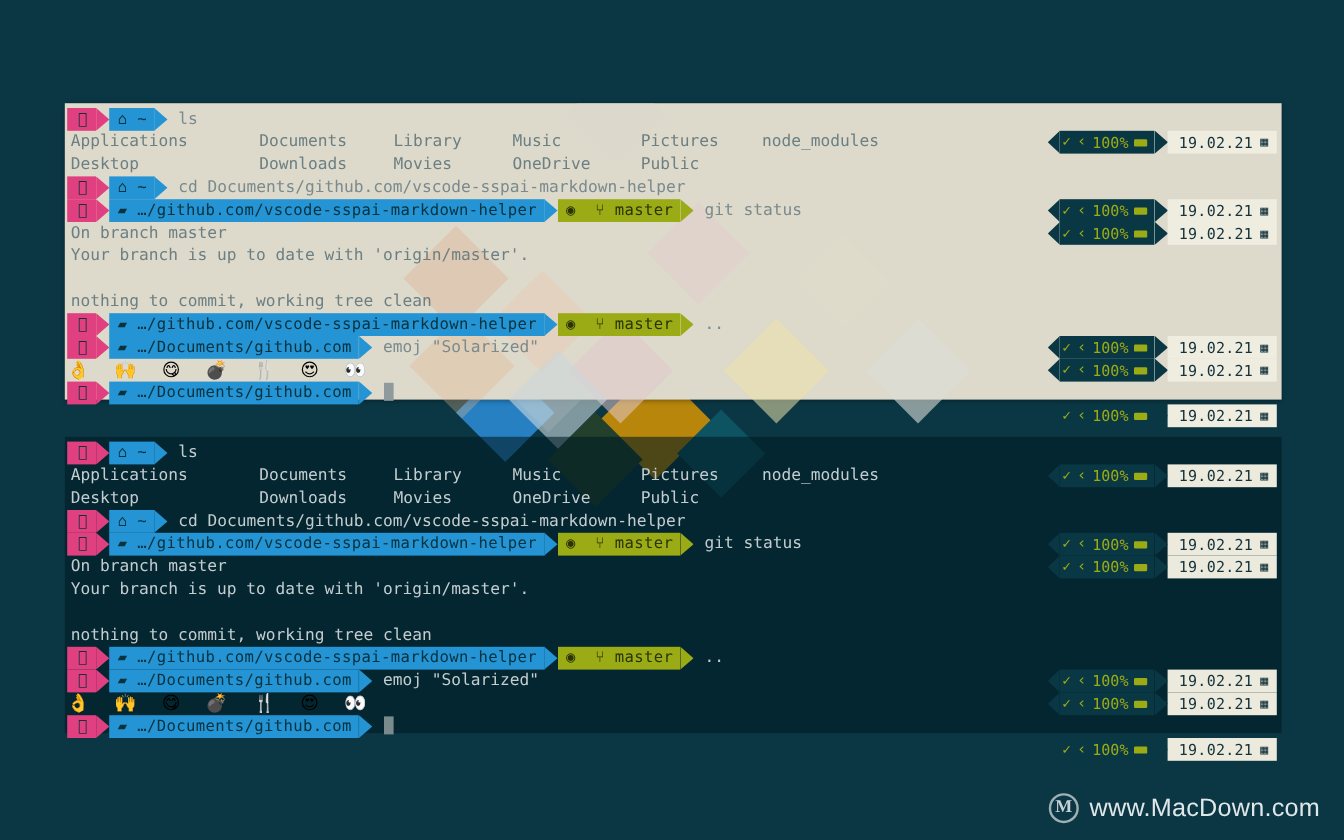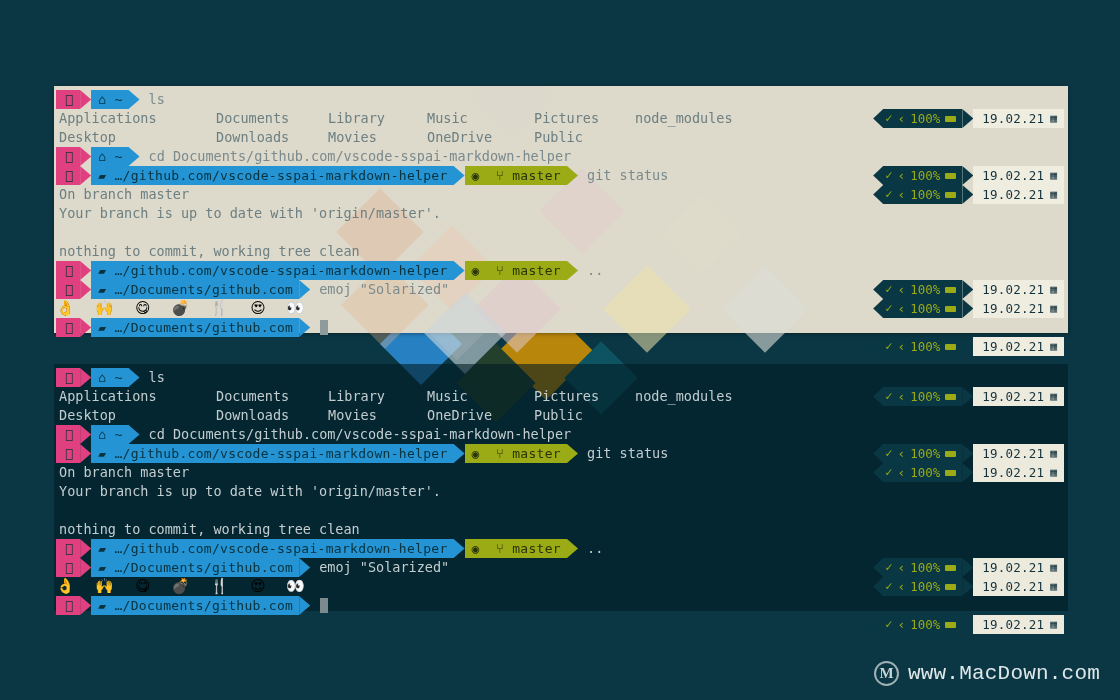--- a/index.html
+++ b/index.html
@@ -72,21 +72,21 @@
   .cal { font-size: 11px; color: #14323c; }
   .check { color: #9aab16; font-size: 12px; }
 
   .emoji { font-family: "DejaVu Sans", sans-serif; font-size: 15px; letter-spacing: 8px; }
 
   
   .wm { position: absolute; right: 20px; bottom: 14px; display: flex; align-items: center; gap: 9px; }
   .wm-logo { width: 25px; height: 25px; border: 2px solid #9fb0b5; border-radius: 50%;
              color: #c6d2d5; font-family: "Liberation Serif", serif; font-weight: bold;
              font-size: 15px; display: flex; align-items: center; justify-content: center; }
-  .wm-text { color: #dfe7e9; font-family: Liberation Mono, monospace; font-size: 21px; letter-spacing: .2px; }
+  .wm-text { color: #dfe7e9; font-family: Liberation Sans, sans-serif; font-size: 21px; letter-spacing: .2px; }
 </style>
 </head>
 <body>
 
 <div id="stage">
 
   <div class="diamonds">
     <div class="dia" style="left:392px;top:315px;width:58px;height:58px;background:#2680c2;"></div>
     <div class="dia" style="left:512px;top:318px;width:68px;height:68px;background:#b8860b;"></div>
     <div class="dia" style="left:575px;top:352px;width:52px;height:52px;background:#0d5361;"></div>

